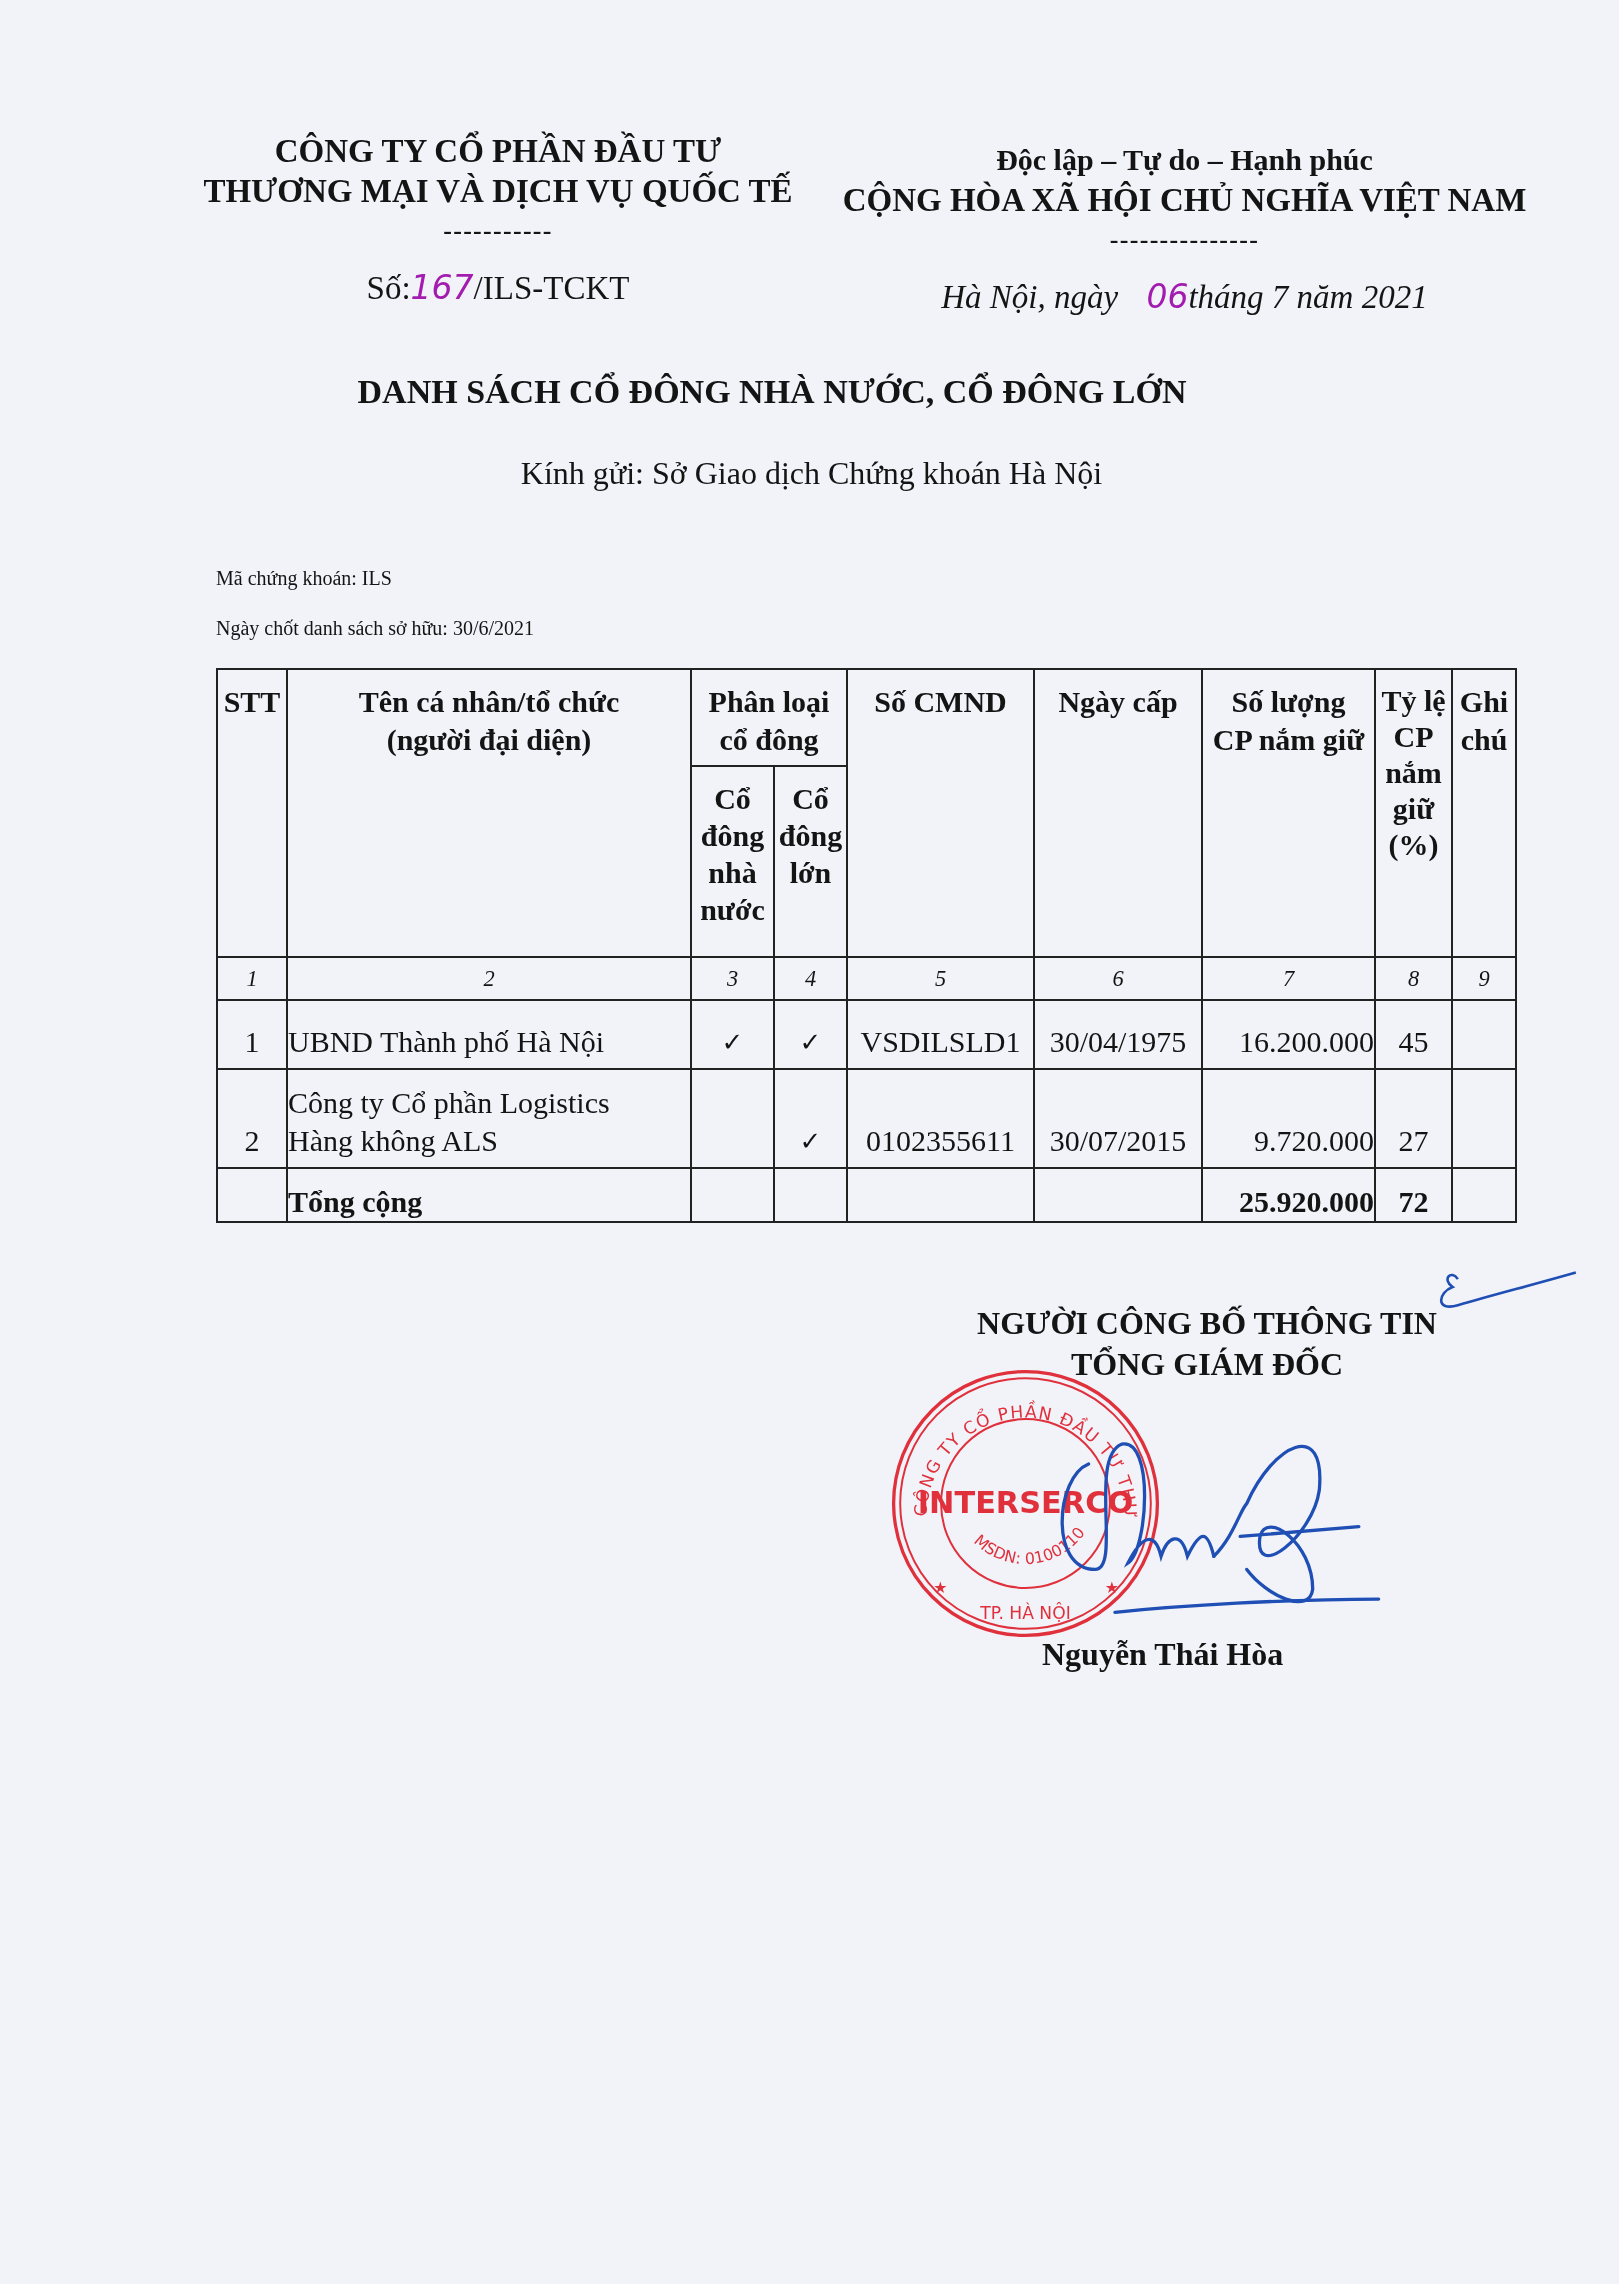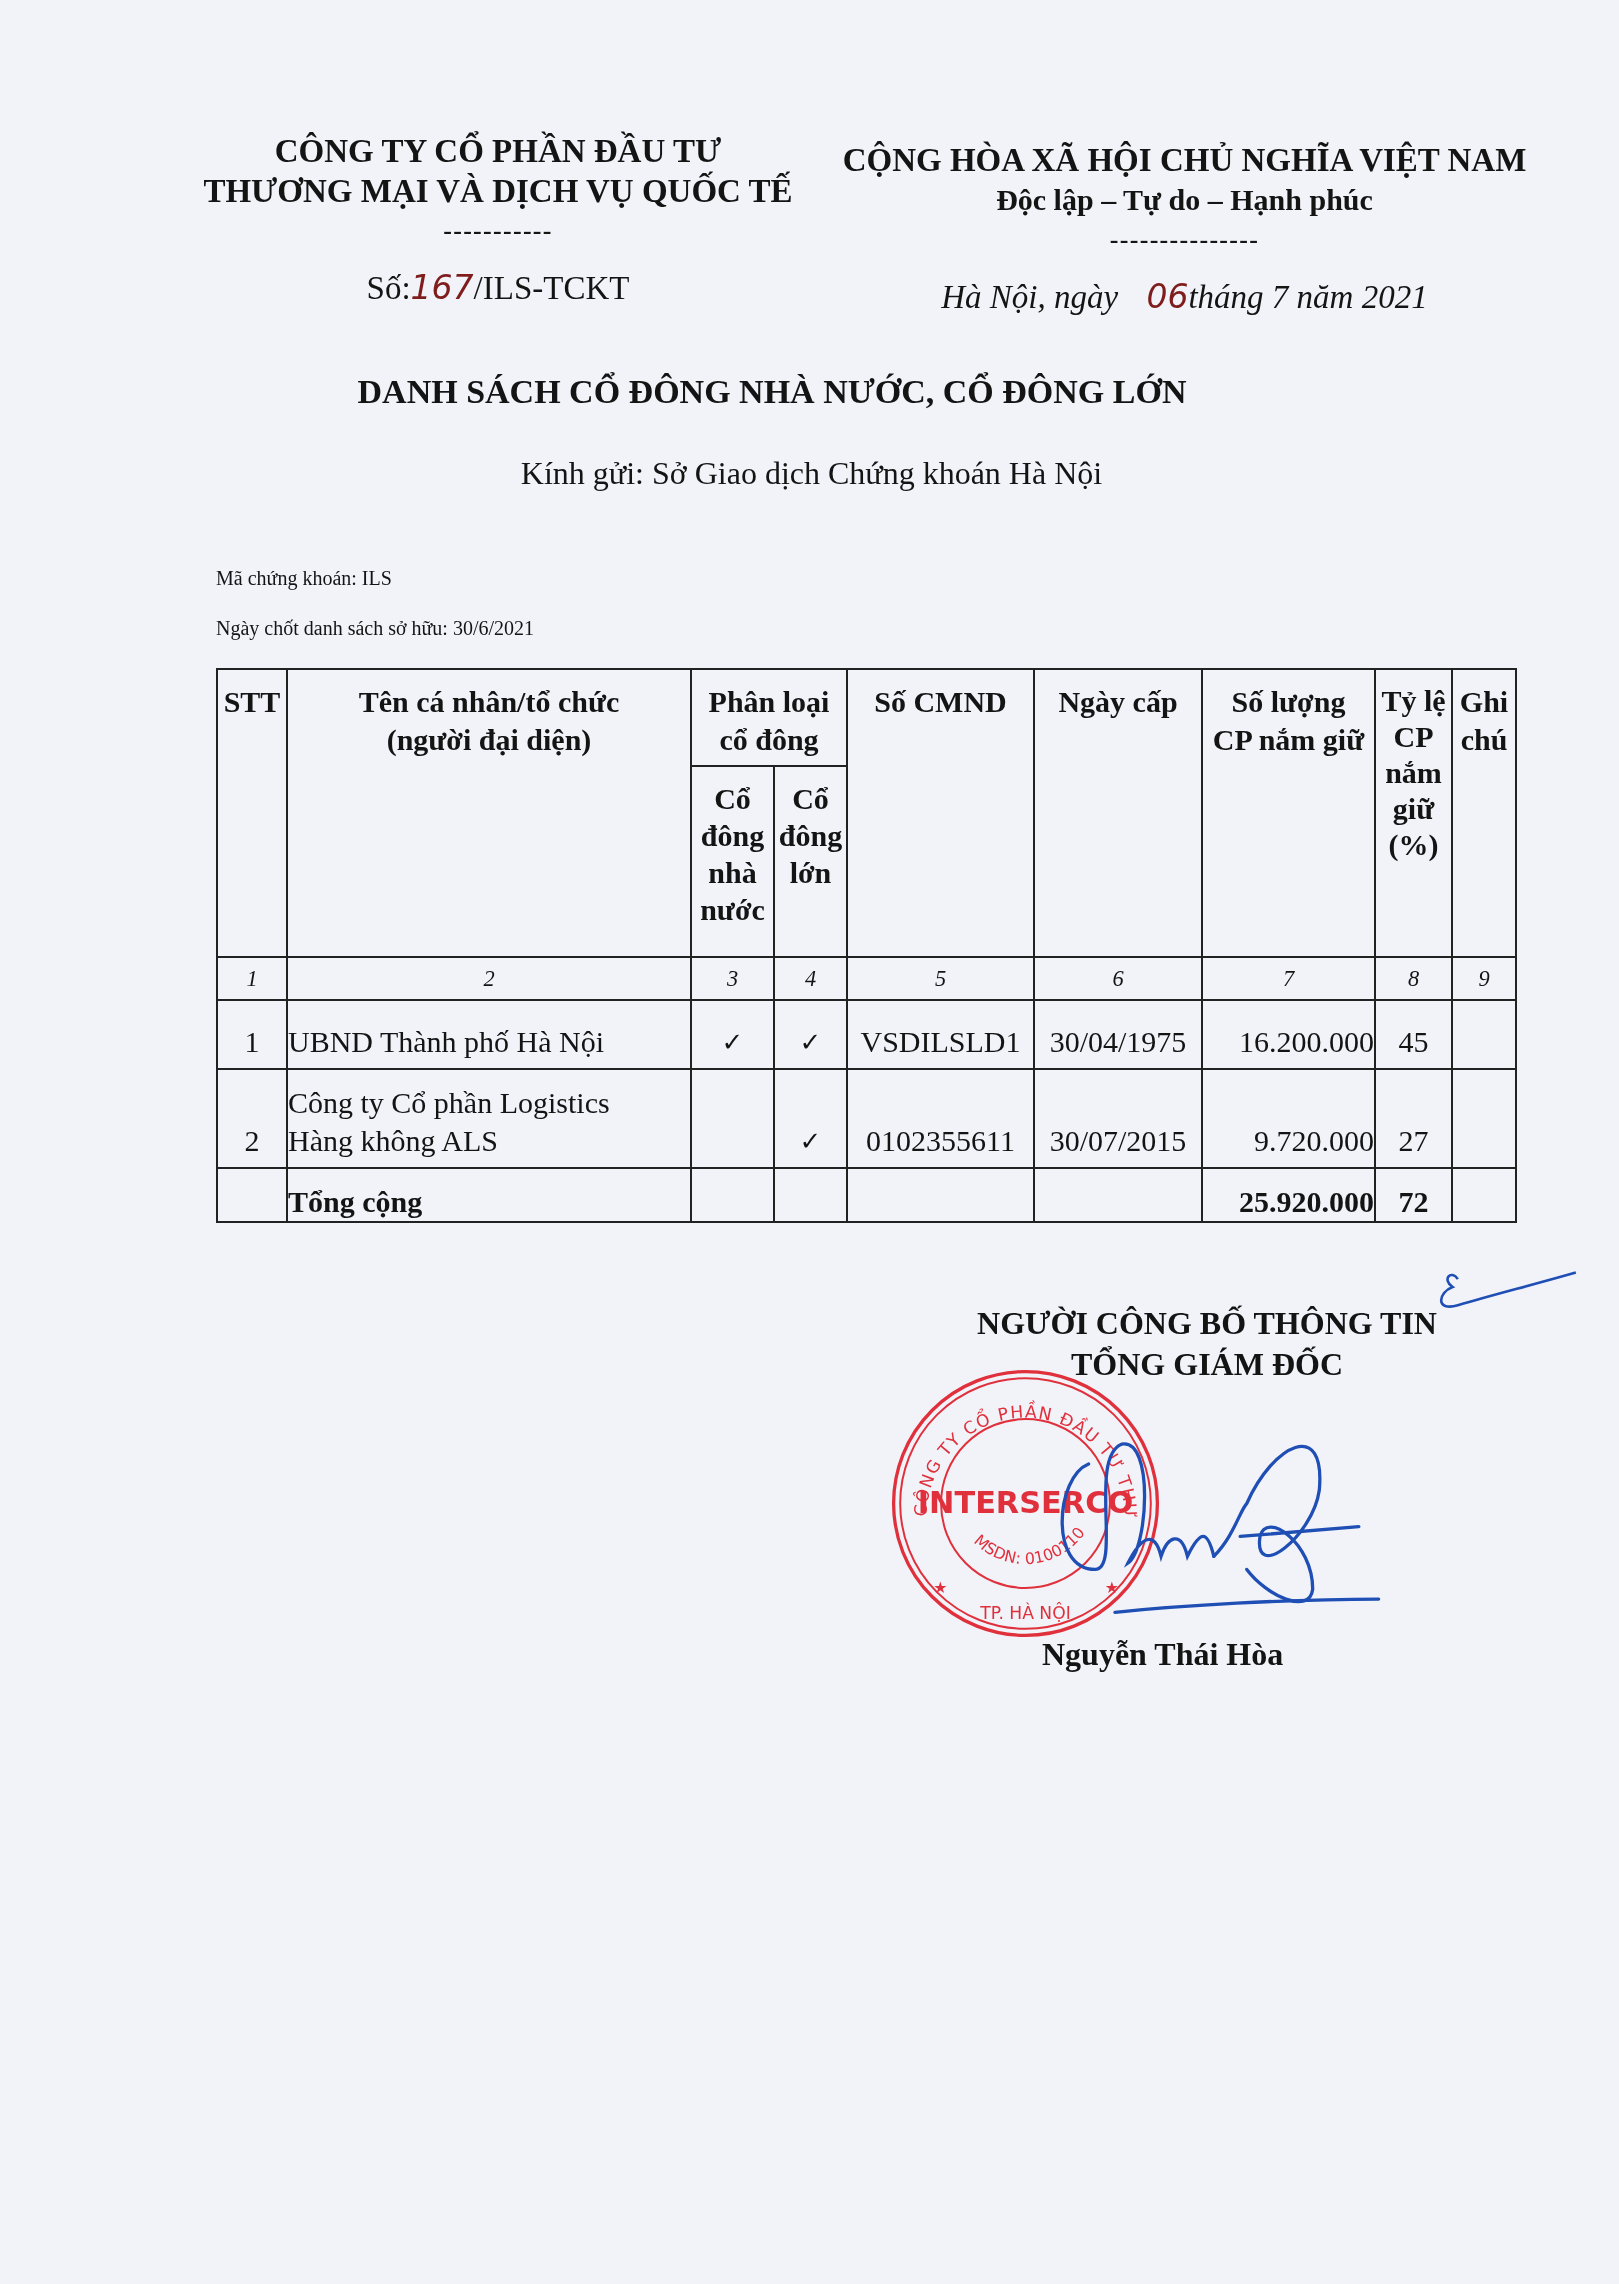--- a/index.html
+++ b/index.html
@@ -10,21 +10,21 @@
     color:#141414;
   }
   .abs { position:absolute; }
   .center { text-align:center; }
   .bold { font-weight:bold; }
   .ital { font-style:italic; }
 
   .hdr-left { left:168px; top:131px; width:660px; font-size:33px; line-height:40px; font-weight:bold; }
   .hdr-right { left:838px; top:140px; width:693px; font-size:33px; line-height:40px; }
   .dash { font-size:26px; letter-spacing:1.3px; font-weight:bold; }
-  .hand { color:#7f1d1d; font-family:"DejaVu Sans", sans-serif; font-style:italic; font-weight:normal; }
+  .hand { color:#a21caf; font-family:"DejaVu Sans", sans-serif; font-style:italic; font-weight:normal; }
 
   .title { left:198px; top:373px; width:1148px; font-size:34px; font-weight:bold; }
   .kinhgui { left:198px; top:455px; width:1227px; font-size:32px; }
   .meta { left:216px; font-size:20px; }
 
   table.grid {
     position:absolute; left:216px; top:668px;
     border-collapse:collapse; font-size:30px; line-height:38px;
   }
   table.grid td { border:2px solid #222; padding:0 0; vertical-align:top; text-align:center; }
@@ -44,22 +44,22 @@
 <div class="abs hdr-left center">
   <div>CÔNG TY CỔ PHẦN ĐẦU TƯ</div>
   <div>THƯƠNG MẠI VÀ DỊCH VỤ QUỐC TẾ</div>
   <div class="dash">-----------</div>
   <div style="font-weight:normal; margin-top:17px;">
     <span>Số:</span><span class="hand">167</span><span>/ILS-TCKT</span>
   </div>
 </div>
 
 <div class="abs hdr-right center">
+  <div class="bold" style="font-size:30px;">Độc lập – Tự do – Hạnh phúc</div>
   <div class="bold">CỘNG HÒA XÃ HỘI CHỦ NGHĨA VIỆT NAM</div>
-  <div class="bold" style="font-size:30px;">Độc lập – Tự do – Hạnh phúc</div>
   <div class="dash">---------------</div>
   <div class="ital" style="margin-top:17px;">
     <span>Hà Nội, ngày</span>
     <span class="hand" style="margin-left:20px;">06</span><span>tháng 7 năm 2021</span>
   </div>
 </div>
 
 <div class="abs title center">DANH SÁCH CỔ ĐÔNG NHÀ NƯỚC, CỔ ĐÔNG LỚN</div>
 <div class="abs kinhgui center">Kính gửi: Sở Giao dịch Chứng khoán Hà Nội</div>
 <div class="abs meta" style="top:567px;">Mã chứng khoán: ILS</div>

